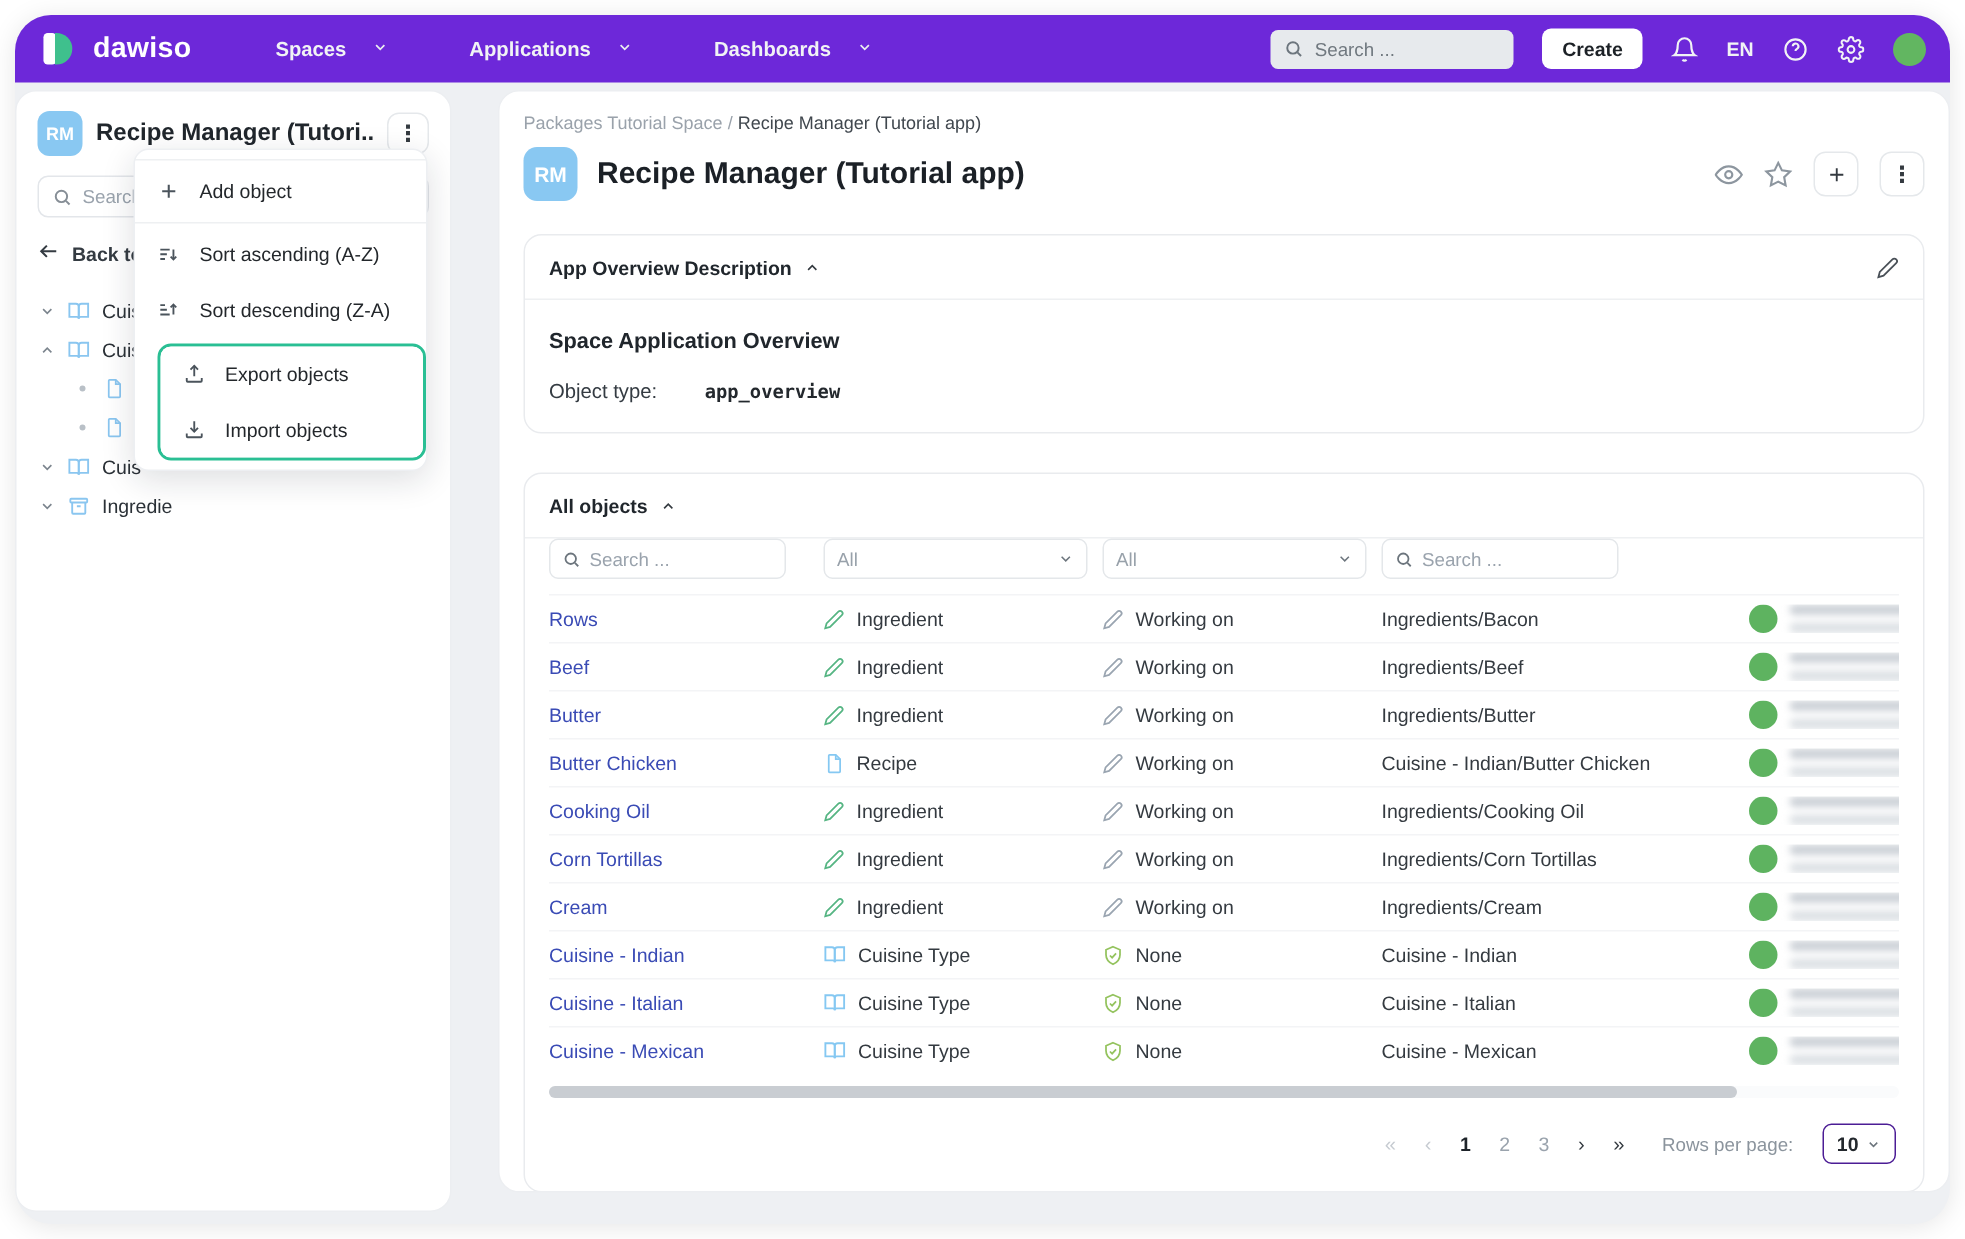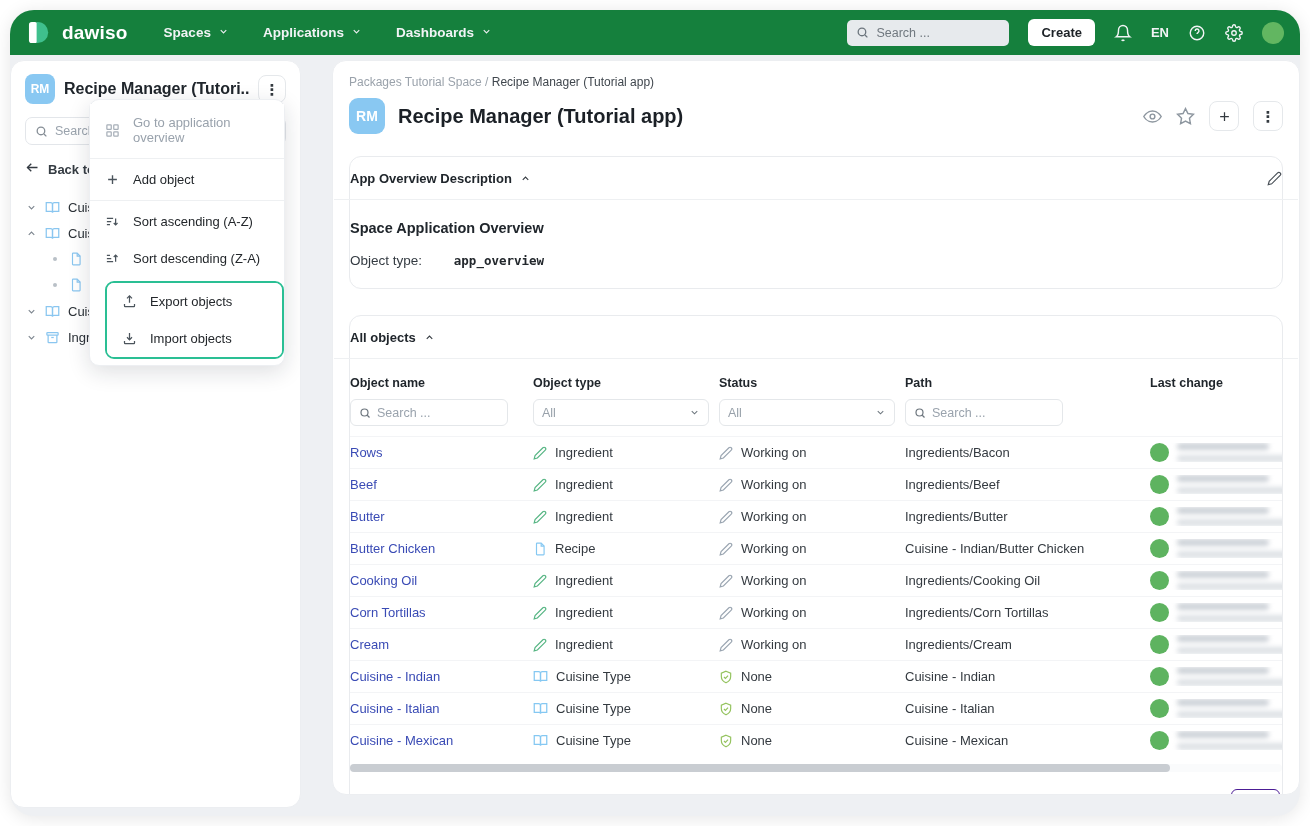--- a/index.html
+++ b/index.html
@@ -1,25 +1,25 @@
 <!DOCTYPE html>
 <html><head>
 <meta charset="utf-8">
 <style>
   * { margin:0; padding:0; box-sizing:border-box; }
   html,body { width:1310px; height:826px; background:#ffffff; font-family:"Liberation Sans","DejaVu Sans",sans-serif; }
   .app { position:absolute; left:10px; top:10px; width:1290px; height:806px; border-radius:24px;
          background:#eef0f3; overflow:hidden; box-shadow:0 2px 18px rgba(0,0,0,.10); }
 
   
-  .topbar { height:45px; background:#15803d; display:flex; align-items:center; padding:0 16px 0 18px; }
+  .topbar { height:45px; background:#6d28d9; display:flex; align-items:center; padding:0 16px 0 18px; }
   .logo { display:flex; align-items:center; gap:9px; margin-right:36px; }
   .logo-word { color:#fff; font-weight:700; font-size:19px; letter-spacing:.2px; }
-  .nav-item { display:flex; align-items:center; gap:7px; color:#f1f3f5; font-size:13.5px; font-weight:600;
-              margin-right:34px; cursor:pointer; }
+  .nav-item { display:flex; align-items:center; gap:17px; color:#f1f3f5; font-size:13.5px; font-weight:600;
+              margin-right:34px; cursor:pointer;margin-left:20px; }
   .nav-item svg { stroke:#e9ecef; }
   .top-right { margin-left:auto; display:flex; align-items:center; gap:19px; }
   .top-search { display:flex; align-items:center; gap:7px; background:#e7eaed; border-radius:5px;
                 width:162px; height:26px; padding:0 9px; }
   .top-search input { border:0; outline:0; background:transparent; font-size:12.5px; width:100%;
                       color:#495057; font-family:inherit; }
   .top-search input::placeholder { color:#70787f; }
   .btn-create { background:#fff; color:#1c2126; font-size:13px; font-weight:700; border:0;
                 border-radius:6px; height:27px; padding:0 13px; cursor:pointer; font-family:inherit; }
   .top-ic { color:#f1f3f5; display:inline-flex; cursor:pointer; }
@@ -74,21 +74,21 @@
   .crumbs { font-size:12px; color:#9aa2ab; }
   .crumbs .cur { color:#40474e; }
   .title-row { margin-top:9px; display:flex; align-items:center; gap:13px; }
   .t-badge { width:36px; height:36px; font-size:14px; border-radius:9px; }
   .page-title { font-size:20px; font-weight:700; color:#1b2026; flex:1; }
   .title-icons { display:flex; align-items:center; gap:14px; }
   .ghost-ic { color:#8d969f; display:inline-flex; cursor:pointer; }
   .sq-btn { width:30px; height:30px; border:1px solid #e5e8eb; border-radius:8px; background:#fff;
             display:flex; align-items:center; justify-content:center; color:#343a40; cursor:pointer; }
 
-  .card { border:1px solid #e9ebee; border-radius:12px; padding:0 0; margin-top:22px; }
+  .card { border:1px solid #e9ebee; border-radius:12px; padding:0 16px; margin-top:22px; }
   .card-head { display:flex; align-items:center; gap:8px; padding:14px 0 13px; font-size:13px;
                font-weight:700; color:#20262c; }
   .card-head .chev { color:#343a40; display:inline-flex; cursor:pointer; }
   .card-head .spacer { flex:1; }
   .card-divider { height:1px; background:#eef0f2; margin:0 -16px; }
   .desc-body { padding:4px 0 20px; }
   .desc-h { font-size:14.5px; font-weight:700; color:#20262c; margin-top:16px; }
   .desc-ot { font-size:13.5px; color:#343b42; margin-top:17px; }
   .desc-ot code { font-family:"DejaVu Sans Mono","Liberation Mono",monospace; font-weight:700; font-size:12.5px; color:#23282d;margin-left:28px; }
 
@@ -305,31 +305,20 @@
                 <rect x="3" y="4" width="18" height="4" rx="1"></rect>
                 <path d="M5 8v11a1 1 0 0 0 1 1h12a1 1 0 0 0 1-1V8"></path>
                 <line x1="10" y1="12" x2="14" y2="12"></line>
               </svg>
             </span>
           <span class="tree-label">Ingredie</span>
         </div>
       </div>
 
       <div class="menu">
-        <div class="menu-item disabled">
-          <span class="mi">
-              <svg width="15" height="15" viewBox="0 0 24 24" fill="none" stroke="currentColor" stroke-width="2">
-                <rect x="3" y="3" width="7" height="7" rx="1"></rect>
-                <rect x="14" y="3" width="7" height="7" rx="1"></rect>
-                <rect x="3" y="14" width="7" height="7" rx="1"></rect>
-                <rect x="14" y="14" width="7" height="7" rx="1"></rect>
-              </svg>
-            </span>
-          <span>Go to application overview</span>
-        </div>
         <div class="menu-div"></div>
         <div class="menu-item">
           <span class="mi">
               <svg width="15" height="15" viewBox="0 0 24 24" fill="none" stroke="currentColor" stroke-width="2.2">
                 <line x1="12" y1="5" x2="12" y2="19"></line>
                 <line x1="5" y1="12" x2="19" y2="12"></line>
               </svg>
             </span>
           <span>Add object</span>
         </div>
@@ -443,27 +432,20 @@
         <div class="card-head">
           <span>All objects</span>
           <span class="chev">
               <svg width="11" height="11" viewBox="0 0 24 24" fill="none" stroke="currentColor" stroke-width="2.4">
                 <polyline points="6 15 12 9 18 15"></polyline>
               </svg>
             </span>
         </div>
         <div class="card-divider"></div>
 
-        <div class="tgrid thead">
-          <span>Object name</span>
-          <span>Object type</span>
-          <span>Status</span>
-          <span>Path</span>
-          <span>Last change</span>
-        </div>
 
         <div class="tgrid frow">
           <div>
               <div class="fin f-name">
             <span style="display:inline-flex;color:#6c757d;">
                   <svg width="12" height="12" viewBox="0 0 24 24" fill="none" stroke="currentColor" stroke-width="2.4">
                     <circle cx="11" cy="11" r="7"></circle>
                     <line x1="16.5" y1="16.5" x2="21" y2="21"></line>
                   </svg>
                 </span>

